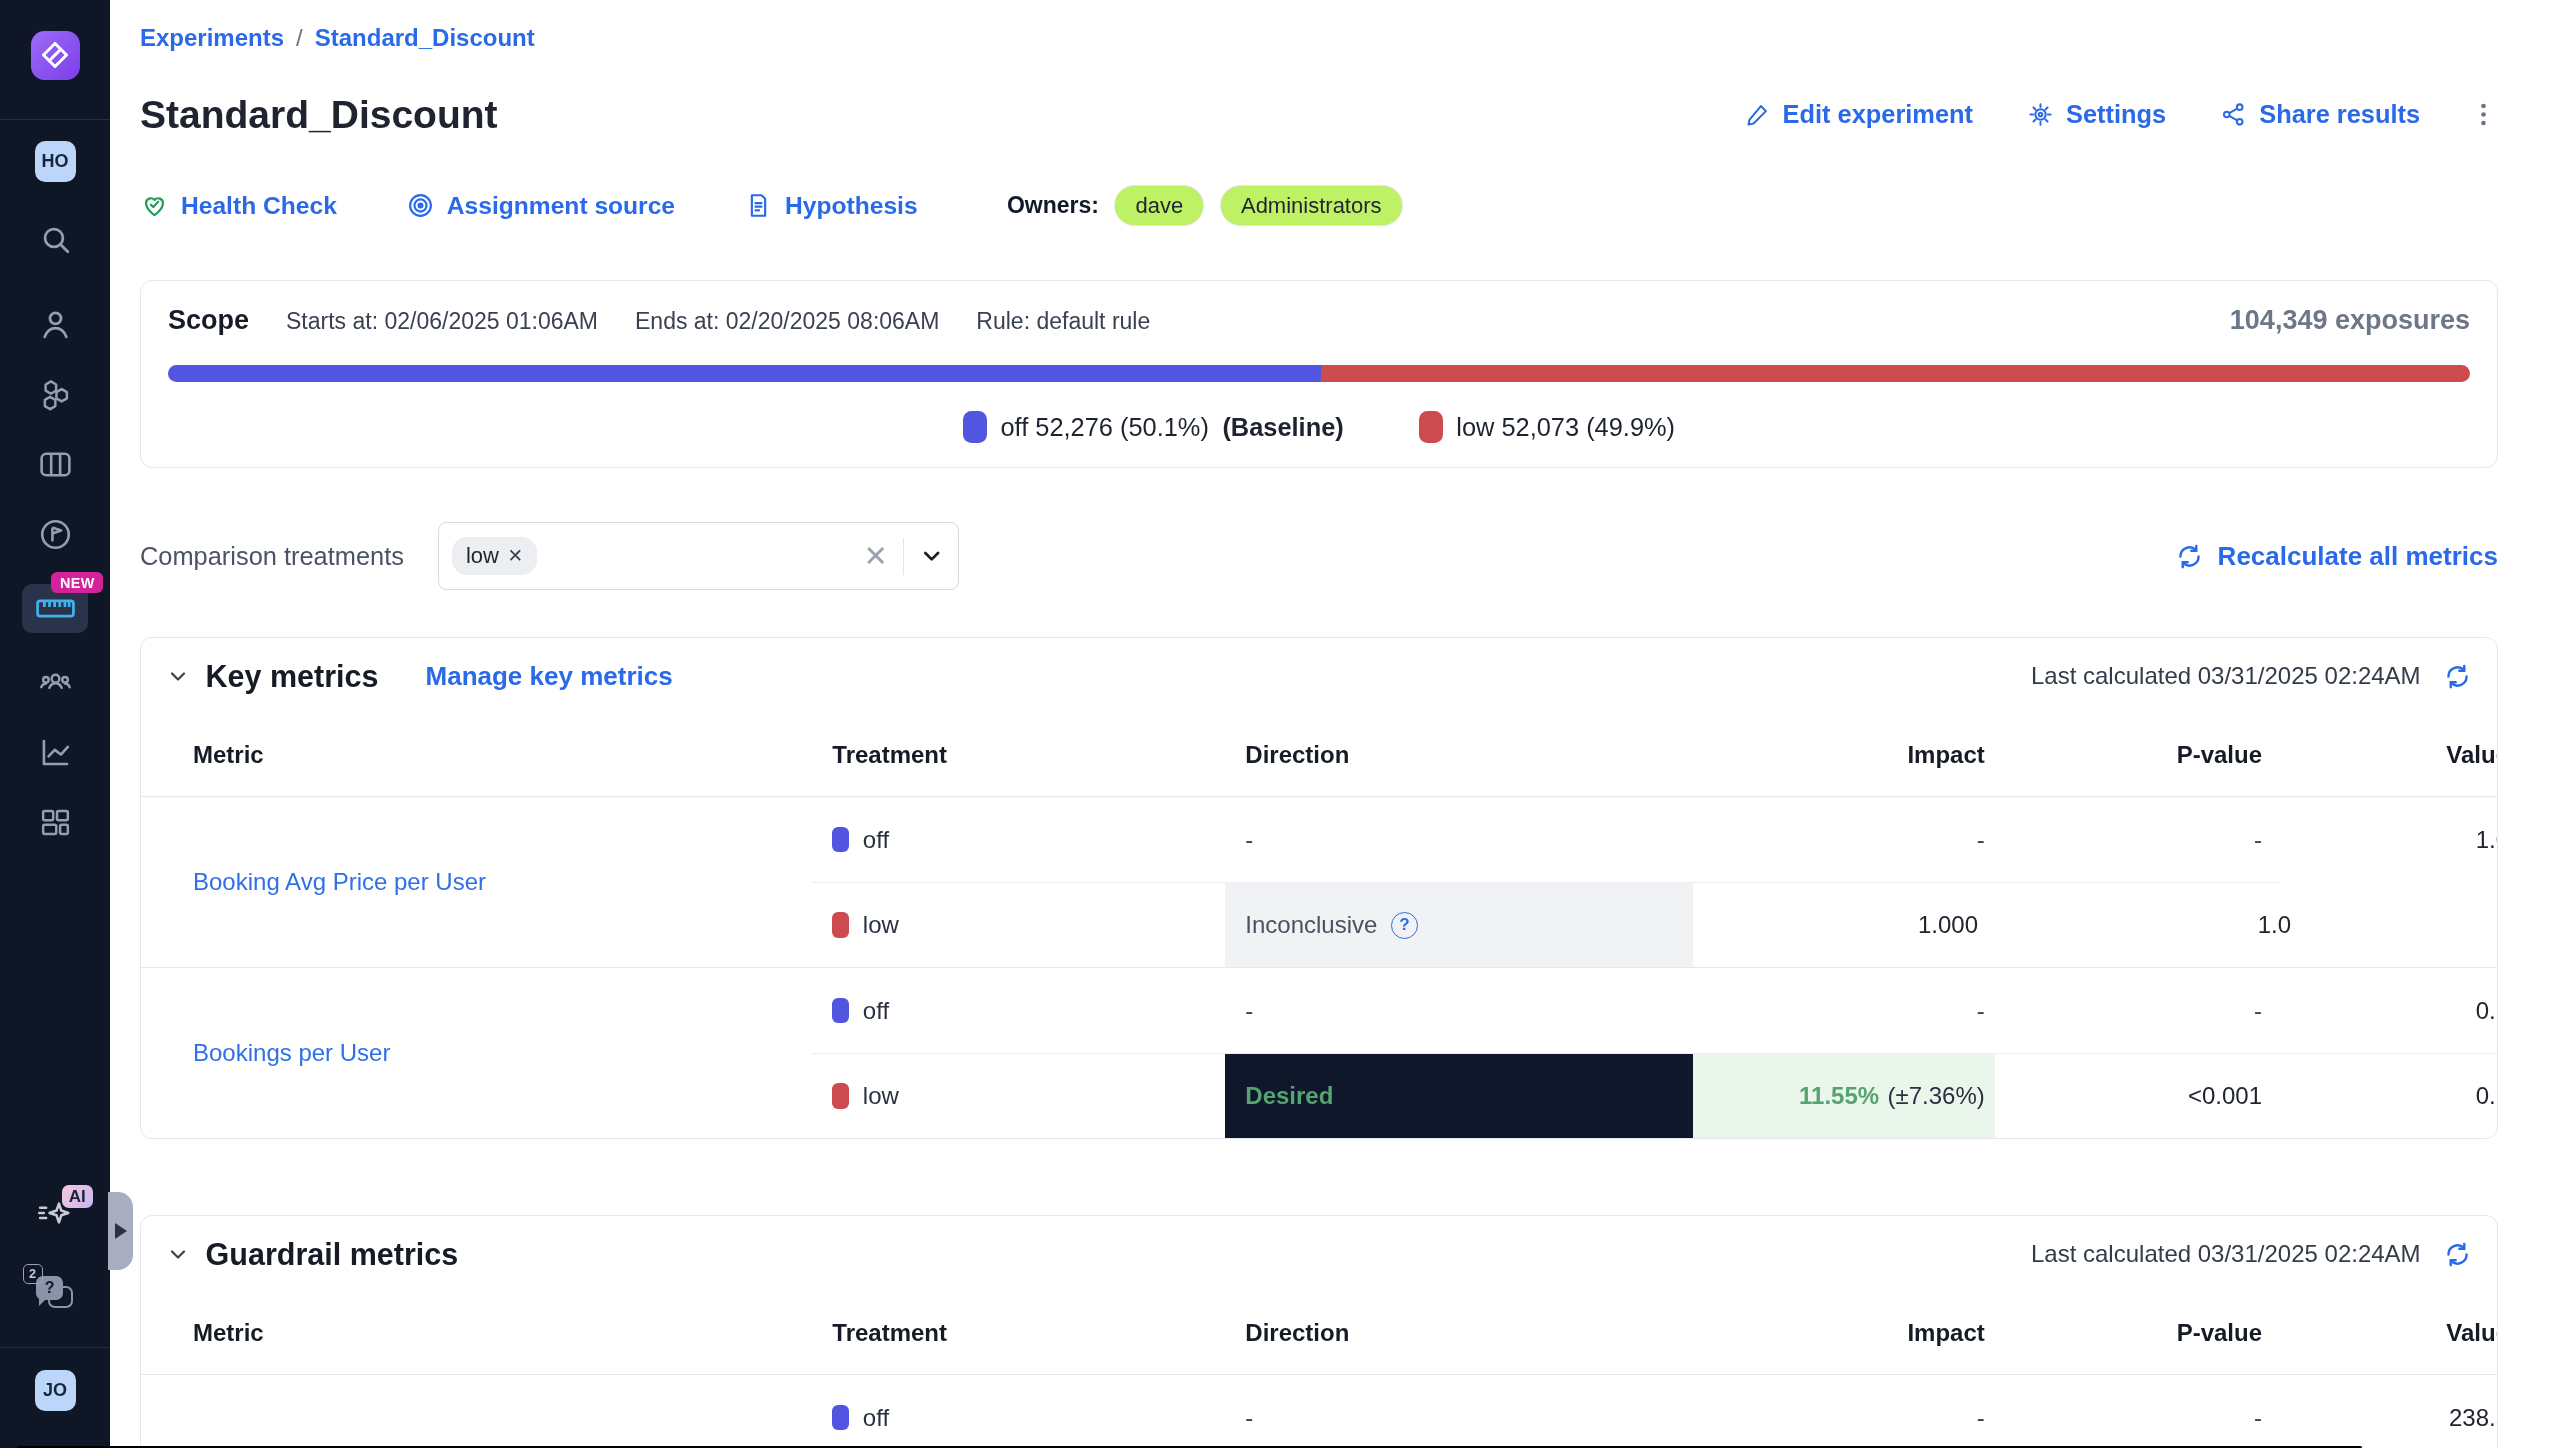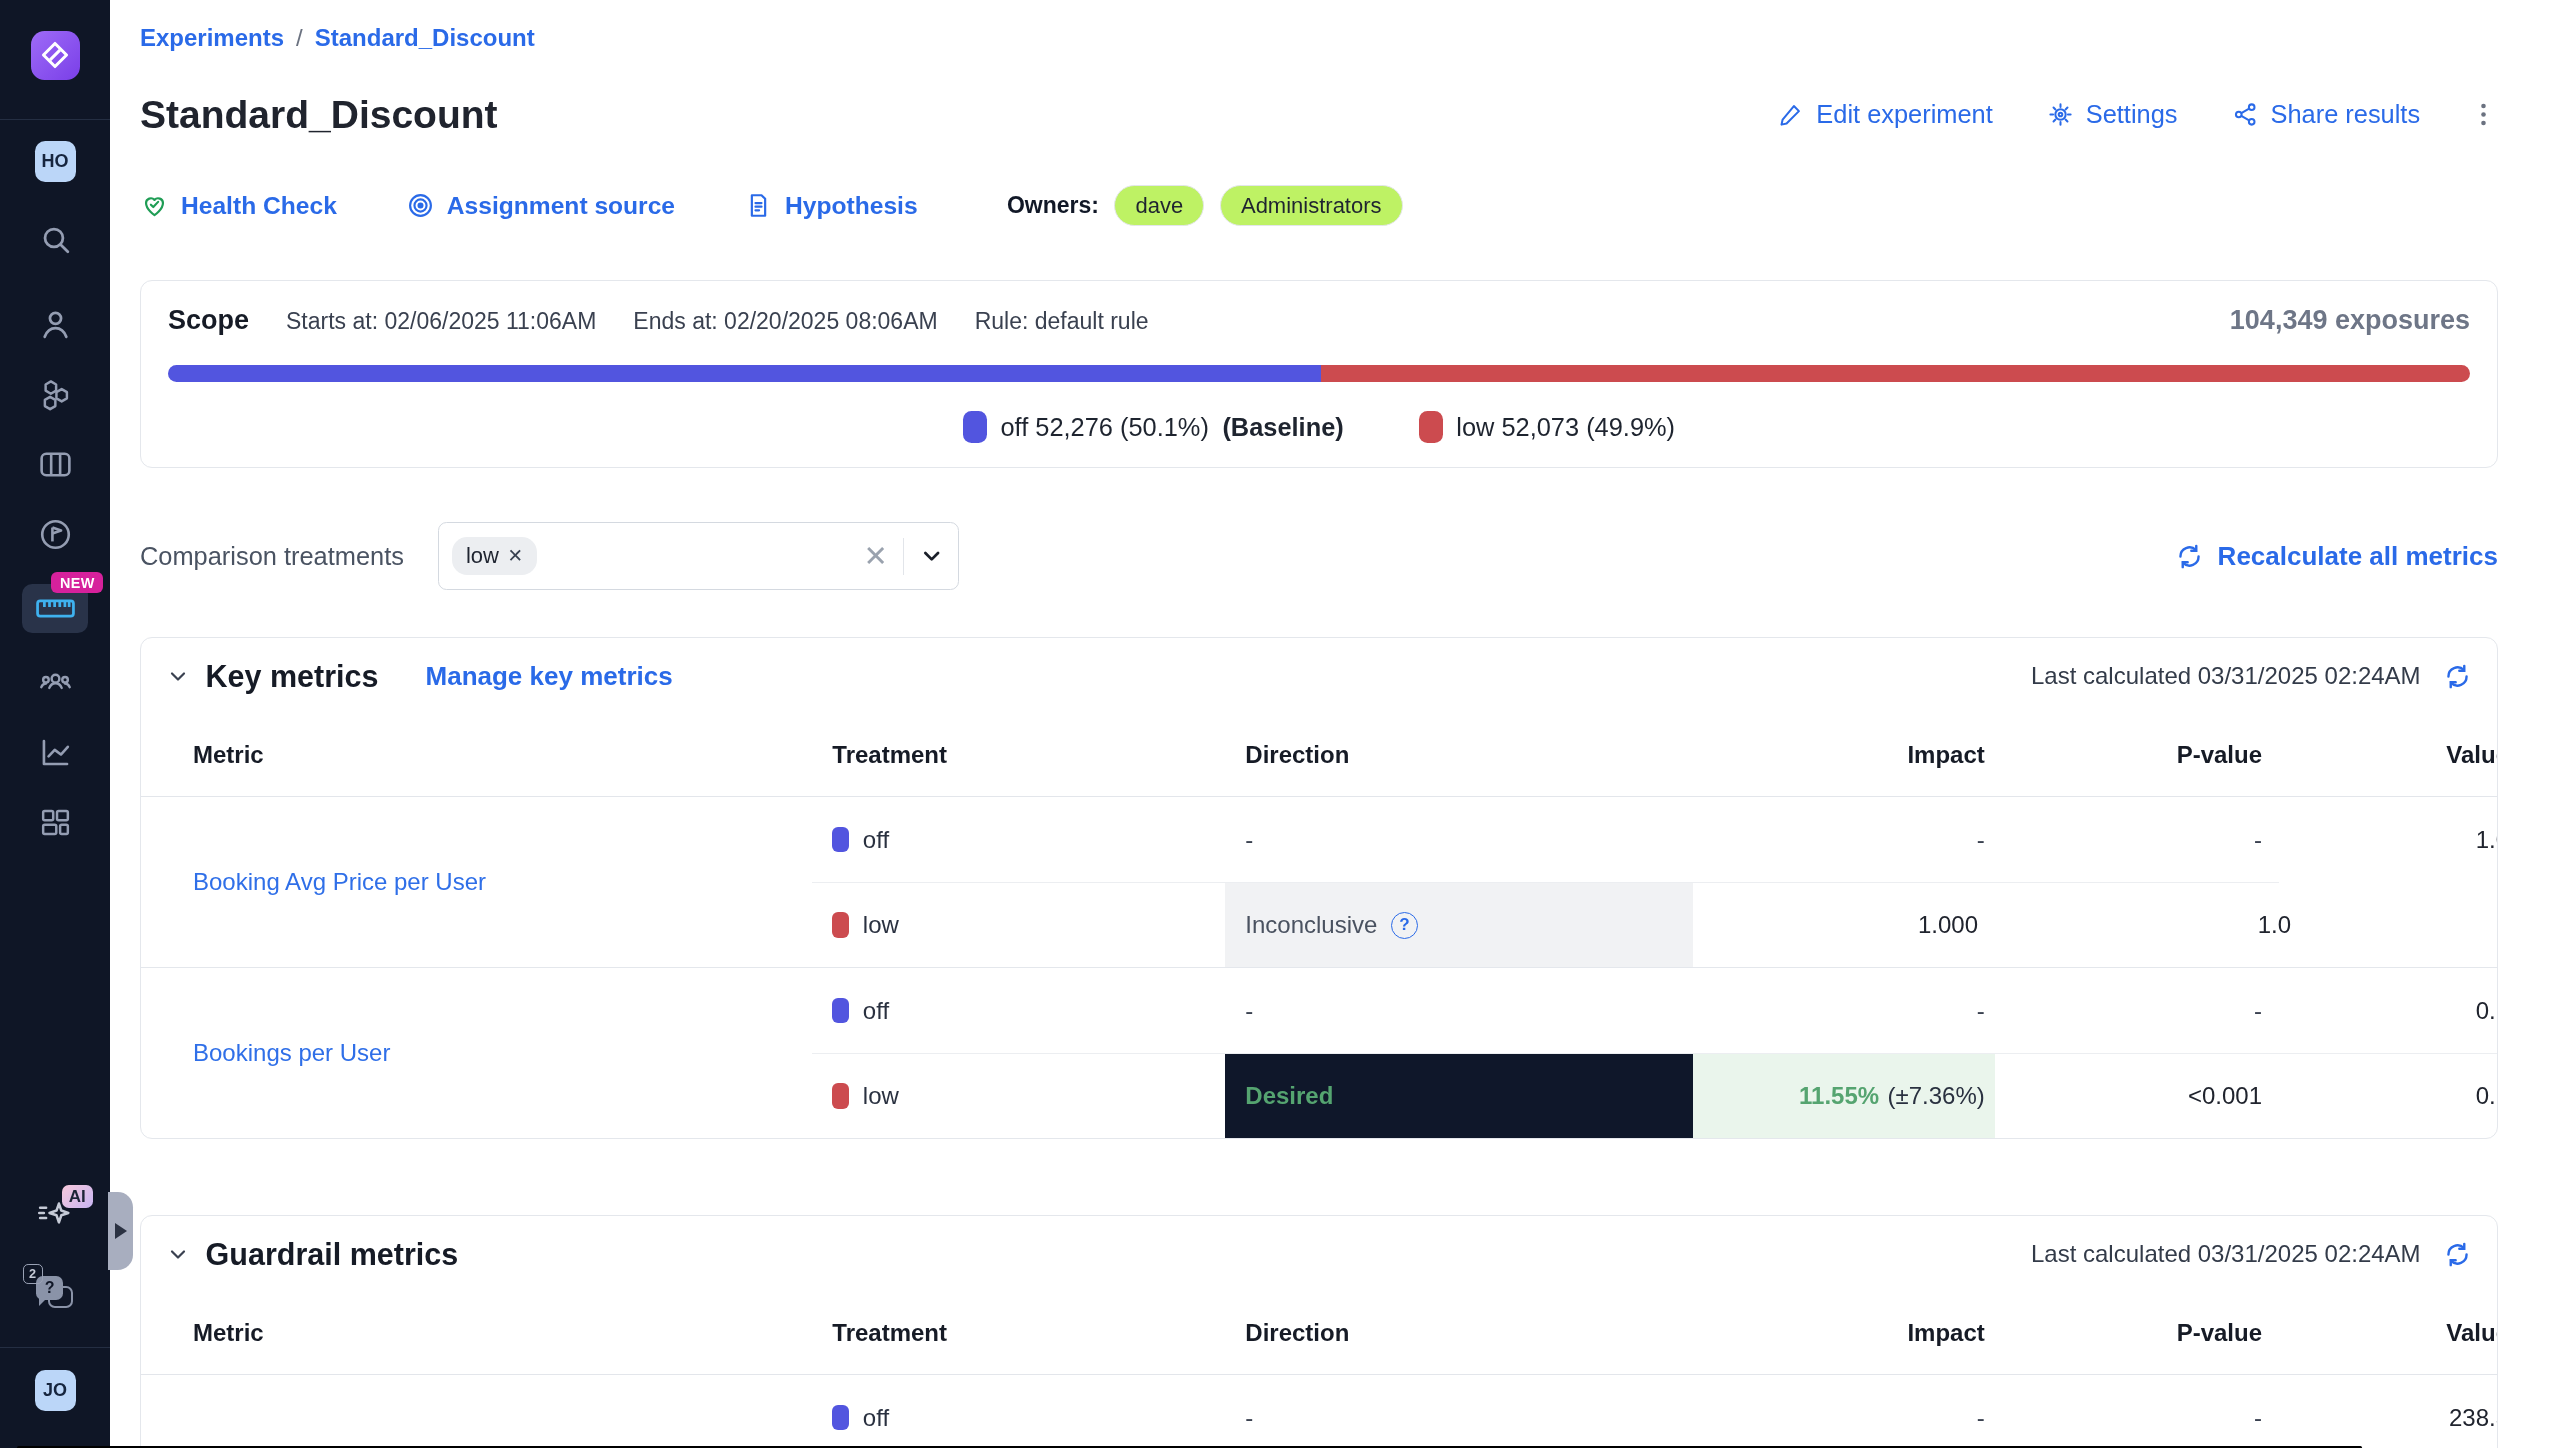--- a/index.html
+++ b/index.html
@@ -40,21 +40,21 @@
 .expander .tri{width:0;height:0;border:8.5px solid transparent;border-left:12px solid #2B3242;margin-left:8.5px}
 
 
 .main{flex:1;min-width:0;padding:0 52px 0 30px;position:relative}
 .crumbs{padding-top:24px;font-size:24px;display:flex;gap:12px;align-items:center}
 .crumbs .link{color:#2A6AE8;font-weight:bold}
 .crumbs .sep{color:#6B7280}
 .title-row{margin-top:39px;display:flex;align-items:center;justify-content:space-between}
 h1{font-size:39px;font-weight:bold;color:#20242E;line-height:47px}
 .actions{display:flex;align-items:center;gap:54px}
-.act-btn{display:flex;align-items:center;gap:12px;color:#2A6AE8;font-size:25.4px;font-weight:normal}
+.act-btn{display:flex;align-items:center;gap:12px;color:#2A6AE8;font-size:25.4px;font-weight:bold}
 .kebab{color:#6B7280;margin-left:-5.1px;display:flex;align-items:center}
 
 .meta-row{margin-top:47px;display:flex;align-items:center;gap:69px;height:41px}
 .meta-link{display:flex;align-items:center;gap:12px;color:#2A6AE8;font-size:24.6px;font-weight:bold}
 .owners{display:flex;align-items:center;gap:15.2px;margin-left:20.3px}
 .owners-label{font-weight:bold;color:#111827;font-size:23px}
 .chip{background:#bef264;border:0.8px solid #E3E6EA;border-radius:846px;padding:6.8px 20.3px;font-size:22px;color:#1F2430}
 
 
 .card{border:0.8px solid #E4E7EC;border-radius:12px;background:#fff;overflow:hidden}
@@ -303,21 +303,21 @@
       <div class="owners">
         <span class="owners-label">Owners:</span>
         <span class="chip">dave</span>
         <span class="chip">Administrators</span>
       </div>
     </div>
 
     <section class="card scope">
       <div class="scope-head">
         <span class="scope-title">Scope</span>
-        <span class="scope-detail">Starts at: 02/06/2025 11:06AM</span>
+        <span class="scope-detail">Starts at: 02/06/2025 01:06AM</span>
         <span class="scope-detail">Ends at: 02/20/2025 08:06AM</span>
         <span class="scope-detail">Rule: default rule</span>
         <span class="scope-spacer"></span>
         <span class="exposures">104,349 exposures</span>
       </div>
       <div class="bar">
         <div class="bar-off" style="width:50.1%"></div>
         <div class="bar-low" style="flex:1"></div>
       </div>
       <div class="legend">

